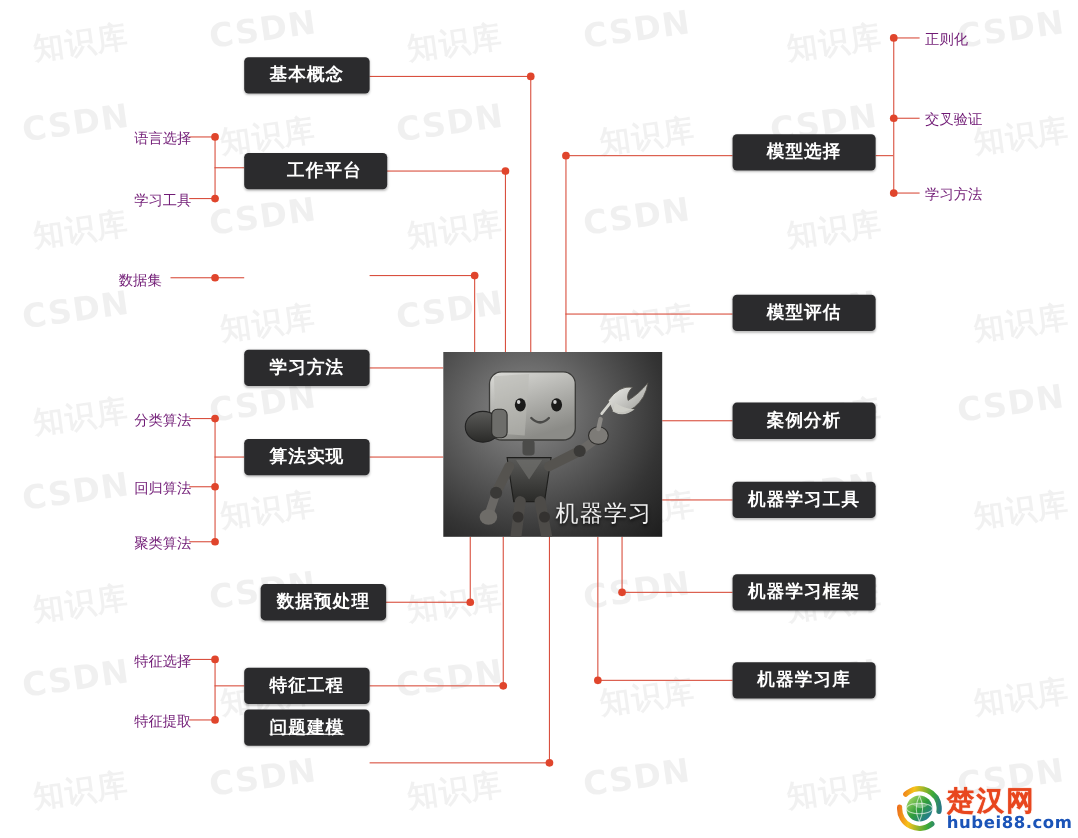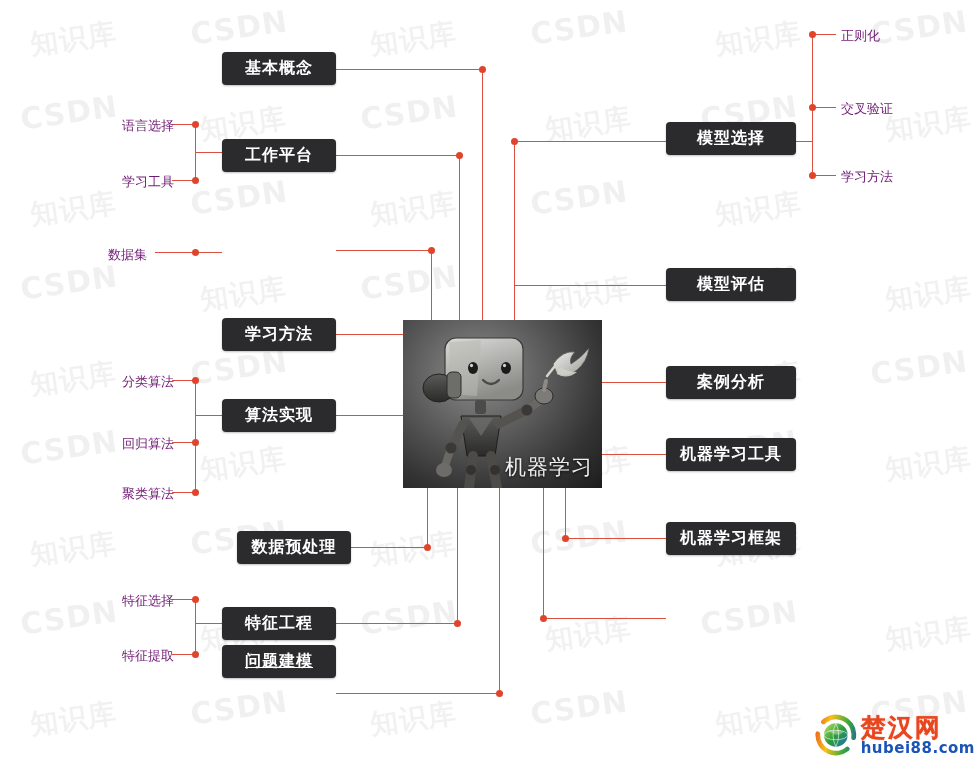--- a/index.html
+++ b/index.html
@@ -254,32 +254,33 @@
         <path d="M6 16 q8 6 18 6 q-10 8 -20 2 Z" fill="#cfcfc9" opacity=".9"></path>
         <path d="M2 16 l-8 10" stroke="#d5d5cf" stroke-width="2.5" stroke-linecap="round"></path>
       </g>
 
       <rect x="0" y="0" width="199" height="168" fill="none"></rect>
     </svg>
     <span class="cap">机器学习</span>
   </div>
 
   <div class="node" style="left:222px;top:52px;width:114px;height:33px;text-align:right;">基本概念</div>
-  <div class="node" style="left:222px;top:139px;width:114px;height:33px;">工作平台</div>
+  <div class="node" style="left:222px;top:139px;width:114px;height:33px;padding-left:16px;">工作平台</div>
   <div class="node" style="left:222px;top:318px;width:114px;height:33px;">学习方法</div>
   <div class="node" style="left:222px;top:399px;width:114px;height:33px;">算法实现</div>
   <div class="node" style="left:222px;top:531px;width:114px;height:33px;margin-left:15px;">数据预处理</div>
   <div class="node" style="left:222px;top:607px;width:114px;height:33px;font-family:Liberation Mono, monospace;">特征工程</div>
   <div class="node" style="left:222px;top:645px;width:114px;height:33px;text-decoration:underline;">问题建模</div>
 
   <div class="node" style="left:666px;top:122px;width:130px;height:33px;">模型选择</div>
   <div class="node" style="left:666px;top:268px;width:130px;height:33px;">模型评估</div>
   <div class="node" style="left:666px;top:366px;width:130px;height:33px;">案例分析</div>
   <div class="node" style="left:666px;top:438px;width:130px;height:33px;">机器学习工具</div>
   <div class="node" style="left:666px;top:522px;width:130px;height:33px;">机器学习框架</div>
+  <div class="node" style="left:666px;top:602px;width:130px;height:33px;">机器学习库</div>
 
   <div class="leaf" style="left:122px;top:117px;">语言选择</div>
   <div class="leaf" style="left:122px;top:173px;">学习工具</div>
   <div class="leaf" style="left:108px;top:246px;">数据集</div>
   <div class="leaf" style="left:122px;top:373px;">分类算法</div>
   <div class="leaf" style="left:122px;top:435px;">回归算法</div>
   <div class="leaf" style="left:122px;top:485px;">聚类算法</div>
   <div class="leaf" style="left:122px;top:592px;">特征选择</div>
   <div class="leaf" style="left:122px;top:647px;">特征提取</div>
 

